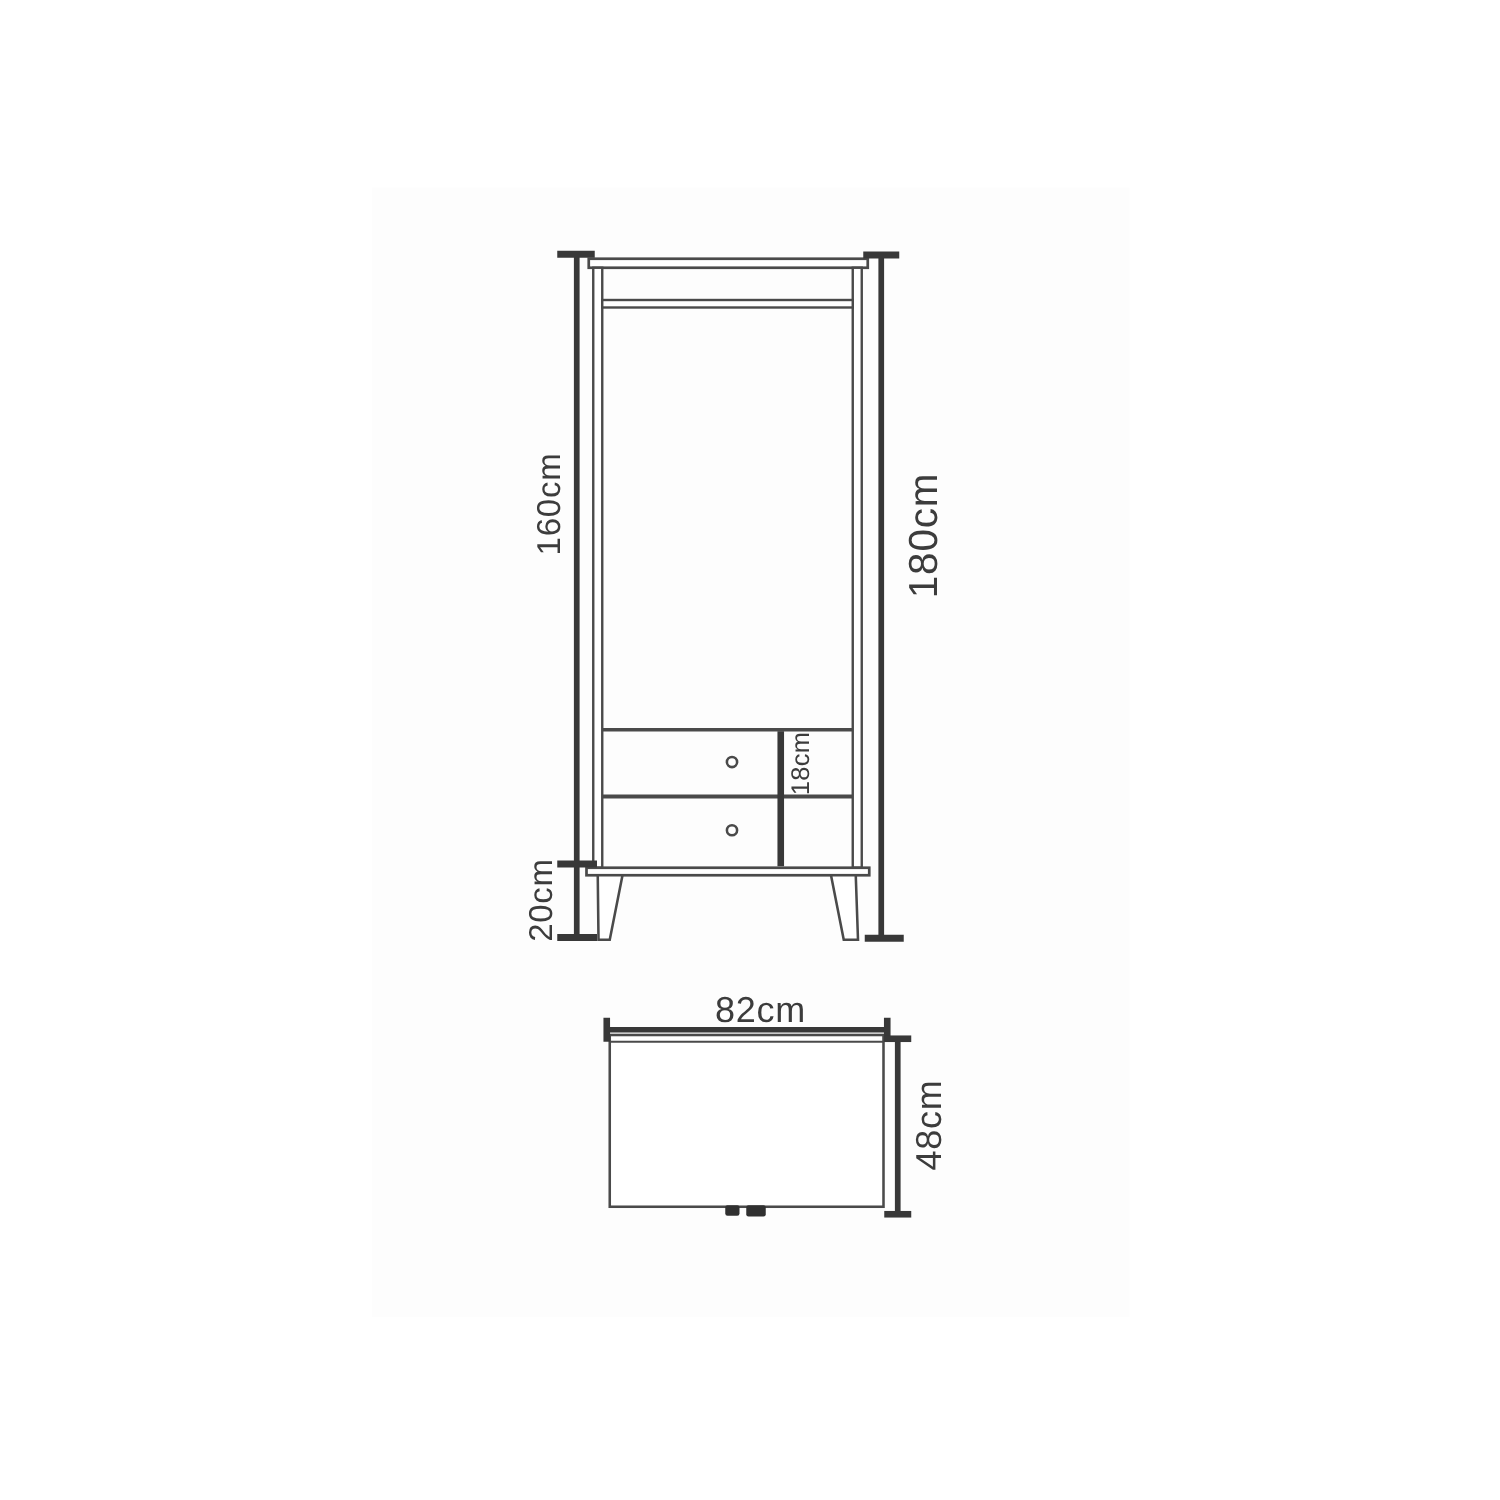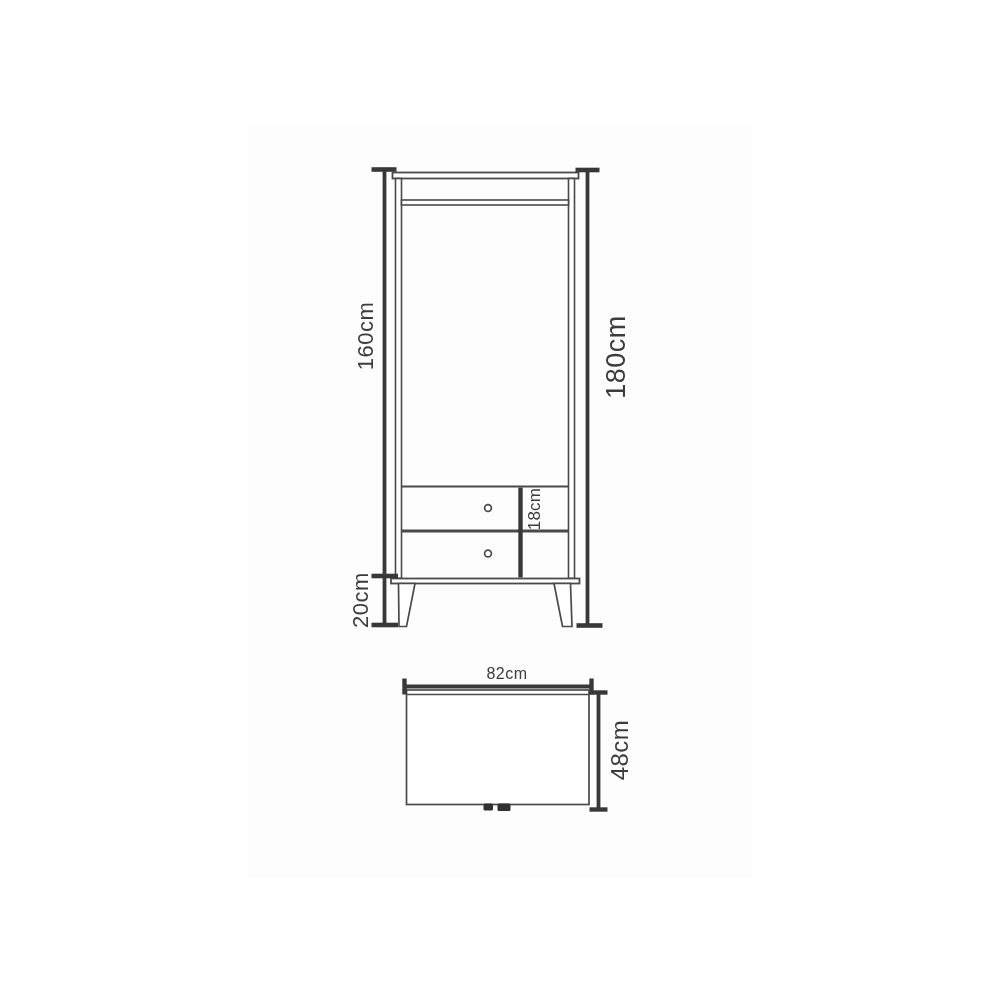--- a/index.html
+++ b/index.html
@@ -126,17 +126,17 @@
   </svg>
 
   <span class="dim-label rot" style="left:366px; top:336px; font-size:22px;">160cm</span>
 
   <span class="dim-label rot" style="left:616px; top:357px; font-size:27px;">180cm</span>
 
   <span class="dim-label rot" style="left:361px; top:600px; font-size:22px;">20cm</span>
 
   <span class="dim-label rot" style="left:534px; top:509px; font-size:17px; letter-spacing:0.2px;">18cm</span>
 
-  <span class="dim-label" style="left:507px; top:674px; font-size:16px;">82cm</span>
+  <span class="dim-label" style="left:507px; top:674px; font-size:24px;">82cm</span>
 
   <span class="dim-label rot" style="left:620px; top:750px; font-size:24px;">48cm</span>
 
 </div>
 
 </body></html>

